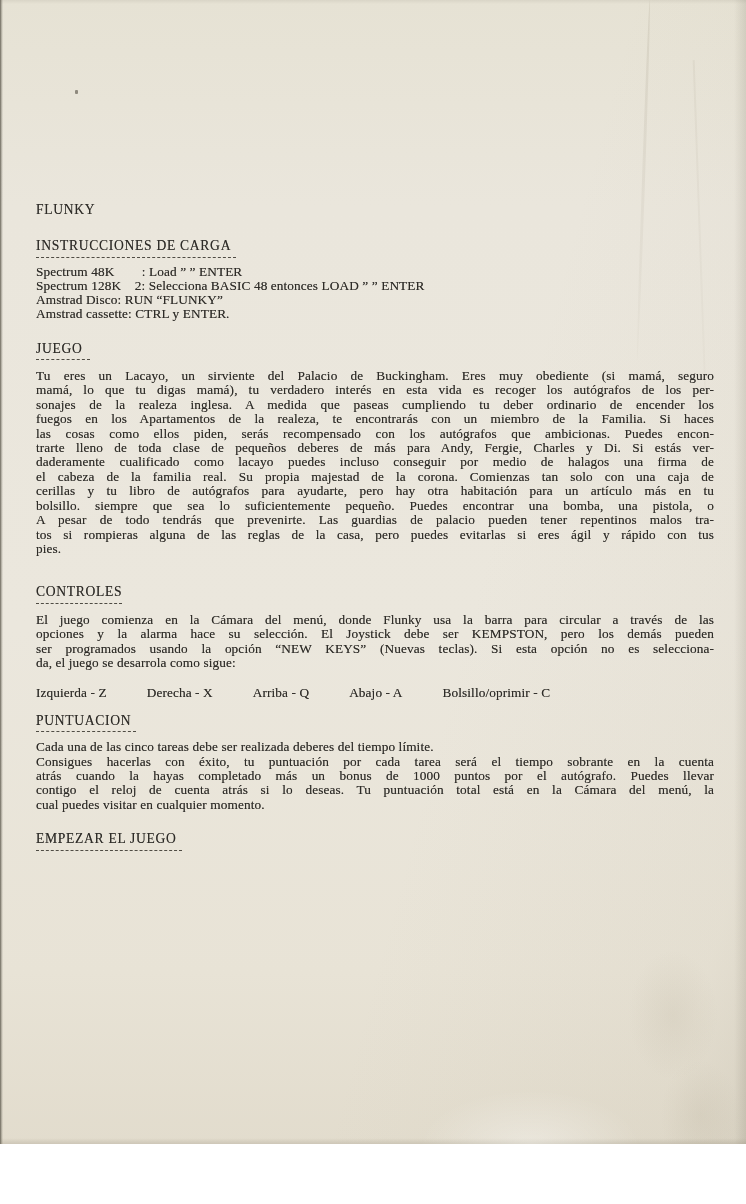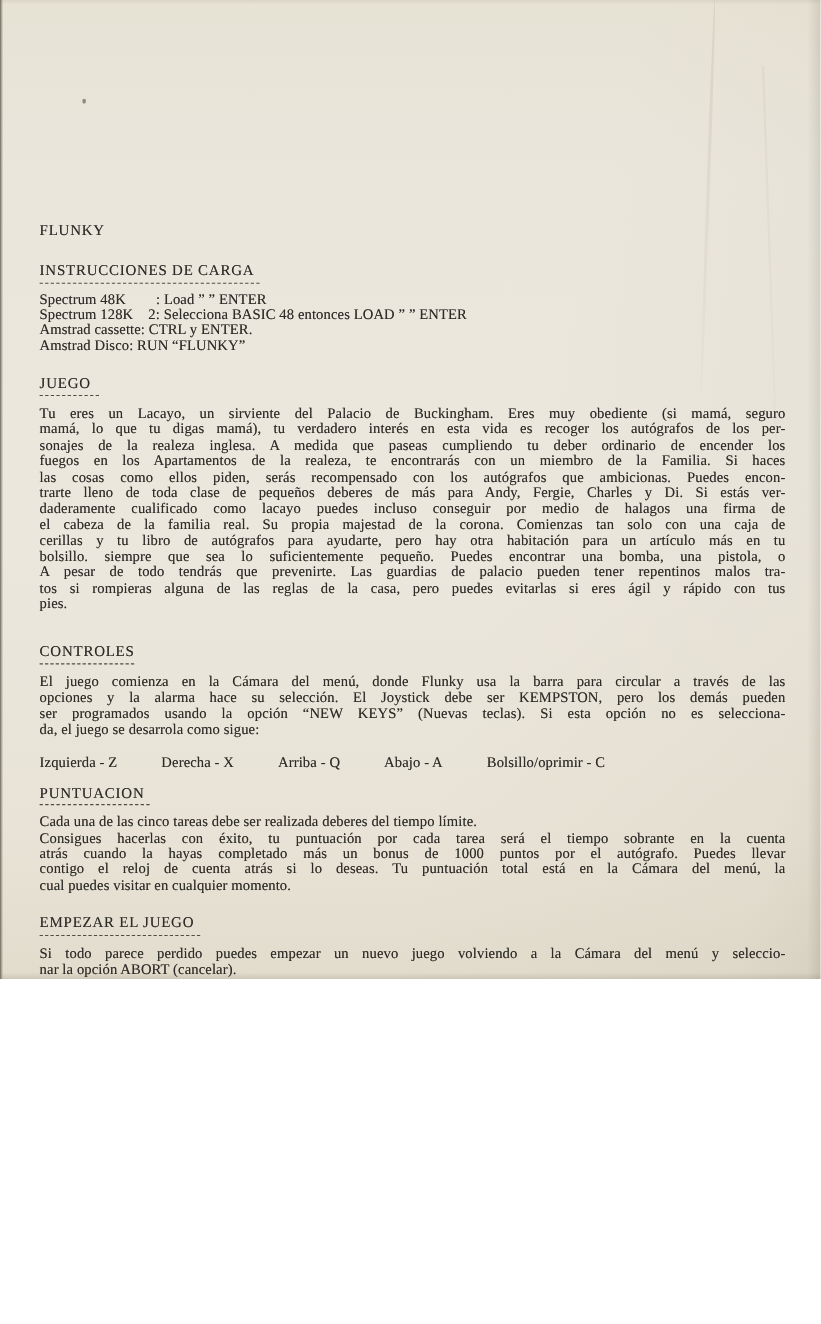--- a/index.html
+++ b/index.html
@@ -1,18 +1,18 @@
 <!DOCTYPE html>
 <html><head>
 <meta charset="utf-8">
 <style>
   html,body{margin:0;padding:0;}
   #page{
     position:relative;
-    width:746px;height:890px;
+    width:746px;height:1144px;
     overflow:hidden;
     background:
       linear-gradient(105deg, rgba(255,255,255,0) 60%, rgba(190,180,160,0.10) 92%, rgba(160,150,130,0.16) 100%),
       linear-gradient(180deg, #e6e2d4 0%, #eae6dc 18%, #ebe7dd 55%, #e8e3d6 85%, #e2dccd 100%);
     font-family:"Liberation Serif","DejaVu Serif",serif;
     color:#2e2c28;
   }
   
   .edge-left{position:absolute;left:0;top:0;width:3px;height:100%;
     background:linear-gradient(90deg,#6b675b 0%,rgba(107,103,91,0.35) 55%,rgba(107,103,91,0) 100%);}
@@ -84,22 +84,22 @@
 
   <div id="content">
 
     <div class="heading">FLUNKY</div>
 
     <div class="heading" style="margin-top:22px;">INSTRUCCIONES DE CARGA</div>
     <div class="dashes" style="width:200px;"></div>
     <div class="loadblock">
       <div class="preline">Spectrum 48K        : Load ” ” ENTER</div>
       <div class="preline">Spectrum 128K    2: Selecciona BASIC 48 entonces LOAD ” ” ENTER</div>
+      <div class="preline">Amstrad Disco: RUN “FLUNKY”</div>
       <div class="preline">Amstrad cassette: CTRL y ENTER.</div>
-      <div class="preline">Amstrad Disco: RUN “FLUNKY”</div>
     </div>
 
     <div class="heading" style="margin-top:20px;">JUEGO</div>
     <div class="dashes" style="width:54px;"></div>
     <div style="margin-top:9px;">
       <div class="jl">Tu eres un Lacayo, un sirviente del Palacio de Buckingham. Eres muy obediente (si mamá, seguro</div>
       <div class="jl">mamá, lo que tu digas mamá), tu verdadero interés en esta vida es recoger los autógrafos de los per-</div>
       <div class="jl">sonajes de la realeza inglesa. A medida que paseas cumpliendo tu deber ordinario de encender los</div>
       <div class="jl">fuegos en los Apartamentos de la realeza, te encontrarás con un miembro de la Familia. Si haces</div>
       <div class="jl">las cosas como ellos piden, serás recompensado con los autógrafos que ambicionas. Puedes encon-</div>
@@ -136,22 +136,18 @@
     <div style="margin-top:8px;">
       <div class="ll">Cada una de las cinco tareas debe ser realizada deberes del tiempo límite.</div>
       <div class="jl">Consigues hacerlas con éxito, tu puntuación por cada tarea será el tiempo sobrante en la cuenta</div>
       <div class="jl">atrás cuando la hayas completado más un bonus de 1000 puntos por el autógrafo. Puedes llevar</div>
       <div class="jl">contigo el reloj de cuenta atrás si lo deseas. Tu puntuación total está en la Cámara del menú, la</div>
       <div class="ll">cual puedes visitar en cualquier momento.</div>
     </div>
 
     <div class="heading" style="margin-top:20px;">EMPEZAR EL JUEGO</div>
     <div class="dashes" style="width:146px;"></div>
-    <div style="margin-top:9px;">
-      <div class="jl">Si todo parece perdido puedes empezar un nuevo juego volviendo a la Cámara del menú y seleccio-</div>
-      <div class="ll">nar la opción ABORT (cancelar).</div>
-    </div>
 
   </div>
 
   <div id="watermark">www.amstrad.es | www.amstrad-esp.com</div>
 
 </div>
 
 </body></html>

